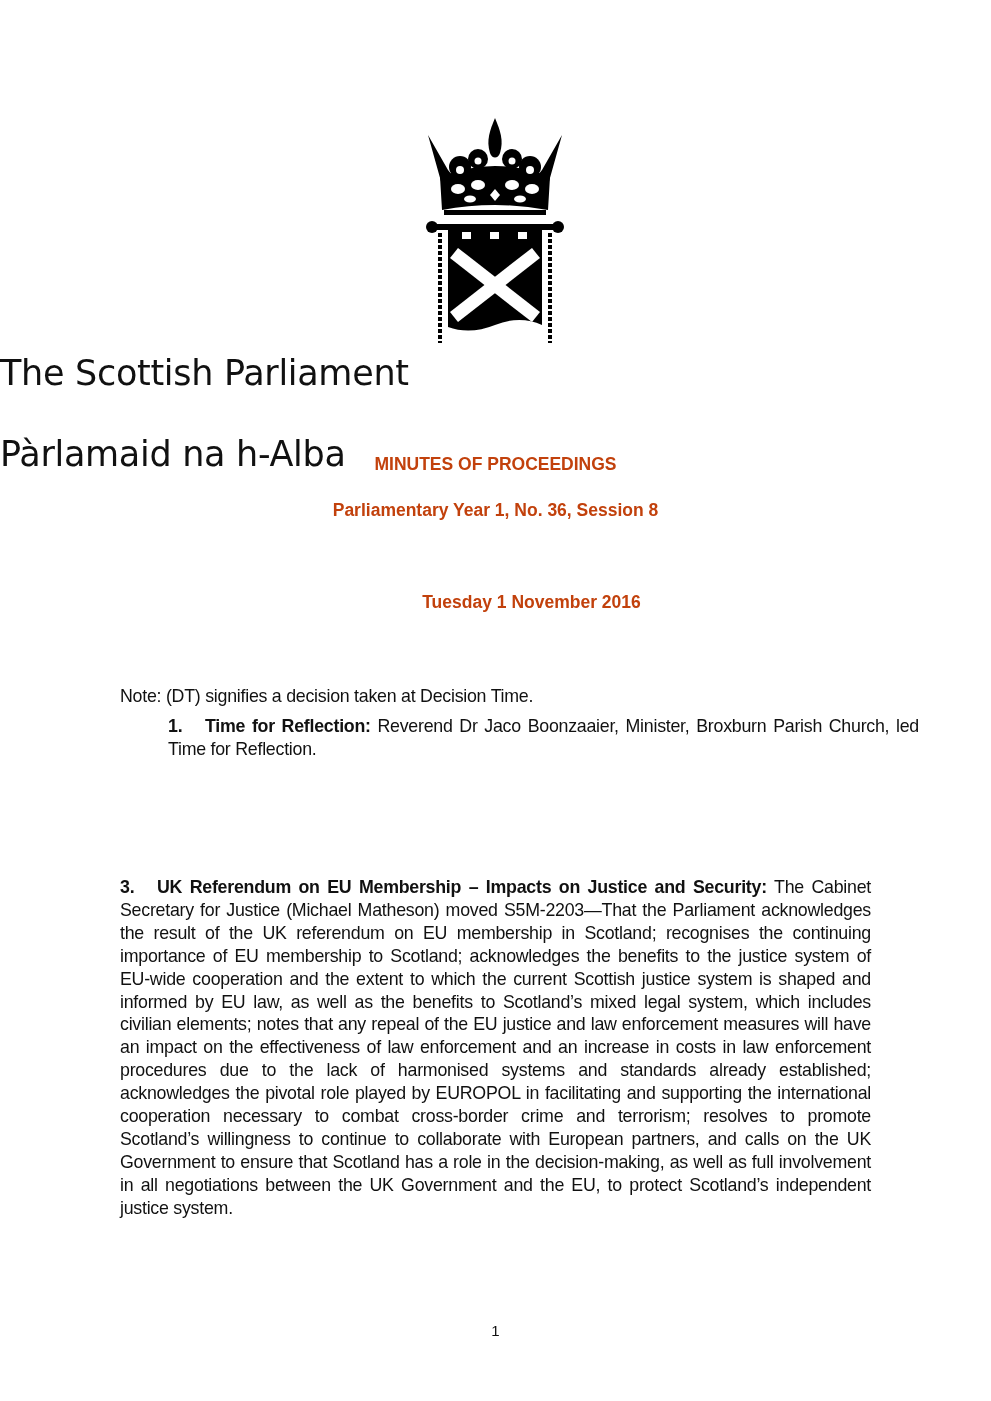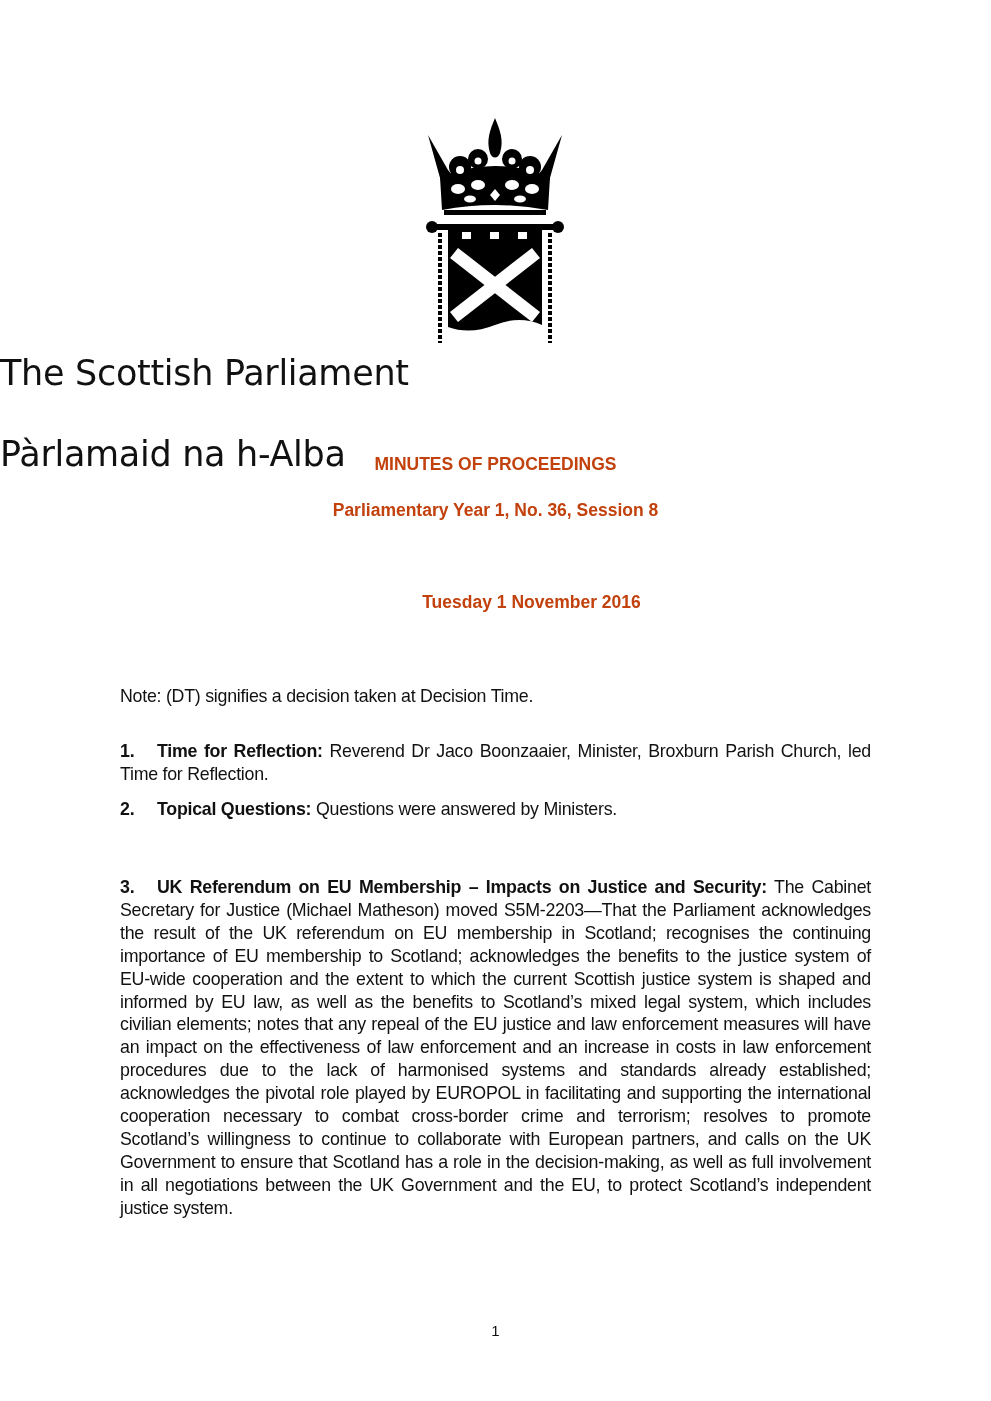--- a/index.html
+++ b/index.html
@@ -11,21 +11,21 @@
     .org.gd { top: 395px; margin-top: 40px; }
     .heading { position: absolute; left: 0; width: 991px; text-align: center; font-family: "Liberation Sans", sans-serif; font-weight: bold; font-size: 17.5px; color: #c2410c; }
     .h1 { top: 454px; }
     .h2 { top: 500px; }
     .h3 { top: 546px; }
     .h4 { top: 592px; padding-left: 36px; }
     .para { position: absolute; left: 120px; width: 751px; font-family: "Liberation Sans", sans-serif; font-size: 17.8px; line-height: 22.9px; text-align: justify; color: #111; letter-spacing: -0.25px; }
     .para b { font-weight: bold; }
     .p-note { top: 637px; margin-top: 48px; }
     .p-open { top: 683px; }
-    .p-1 { top: 740px; }
+    .p-1 { top: 715px; margin-left: 48px; }
     .p-2 { top: 798px; }
     .p-3 { top: 844px; margin-top: 32px; }
     .p-ross { top: 1259px; }
     .num { display: inline-block; width: 37px; font-weight: bold; }
     .pagenum { position: absolute; left: 0; width: 991px; top: 1322px; text-align: center; font-family: "Liberation Sans", sans-serif; font-size: 15px; color: #111; }
   </style>
 </head>
 <body>
 
 <div class="page">
@@ -85,23 +85,20 @@
   <div class="heading h1">MINUTES OF PROCEEDINGS</div>
   <div class="heading h2">Parliamentary Year 1, No. 36, Session 8</div>
   <div class="heading h4">Tuesday 1 November 2016</div>
 
   <div class="para p-note">Note: (DT) signifies a decision taken at Decision Time.</div>
 
   <div class="para p-1">
     <b class="num">1.</b><b>Time for Reflection:</b><span> Reverend Dr Jaco Boonzaaier, Minister, Broxburn Parish Church, led Time for Reflection.</span>
   </div>
 
-  <div class="para p-2">
-    <b class="num">2.</b><b>Topical Questions:</b><span> Questions were answered by Ministers.</span>
-  </div>
 
   <div class="para p-3">
     <b class="num">3.</b><b>UK Referendum on EU Membership – Impacts on Justice and Security:</b><span> The Cabinet Secretary for Justice (Michael Matheson) moved S5M-2203—That the Parliament acknowledges the result of the UK referendum on EU membership in Scotland; recognises the continuing importance of EU membership to Scotland; acknowledges the benefits to the justice system of EU-wide cooperation and the extent to which the current Scottish justice system is shaped and informed by EU law, as well as the benefits to Scotland’s mixed legal system, which includes civilian elements; notes that any repeal of the EU justice and law enforcement measures will have an impact on the effectiveness of law enforcement and an increase in costs in law enforcement procedures due to the lack of harmonised systems and standards already established; acknowledges the pivotal role played by EUROPOL in facilitating and supporting the international cooperation necessary to combat cross-border crime and terrorism; resolves to promote Scotland’s willingness to continue to collaborate with European partners, and calls on the UK Government to ensure that Scotland has a role in the decision-making, as well as full involvement in all negotiations between the UK Government and the EU, to protect Scotland’s independent justice system.</span>
   </div>
 
 
   <div class="pagenum">1</div>
 </div>
 
 </body></html>

